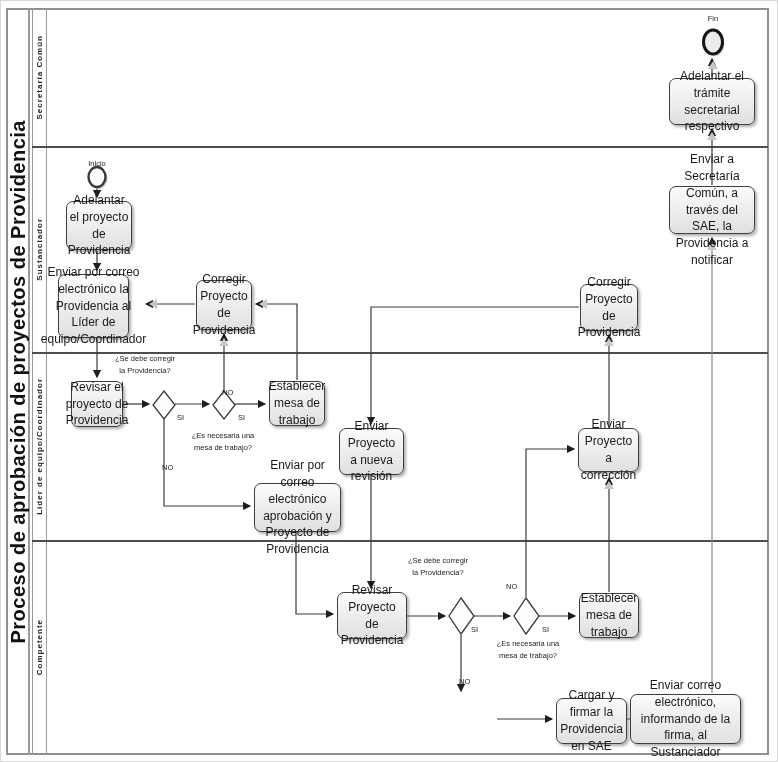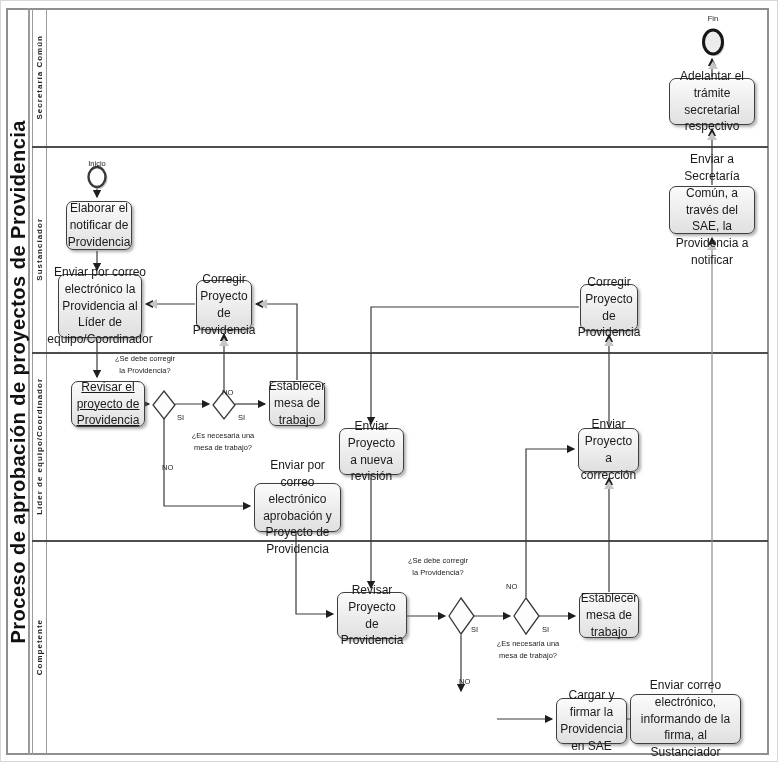--- a/index.html
+++ b/index.html
@@ -120,27 +120,27 @@
       <ellipse cx="714" cy="43" rx="9.5" ry="12" fill="#cfcfcf" stroke="none"></ellipse>
       <ellipse cx="712" cy="41" rx="9.5" ry="12" fill="#ececec" stroke="#161616" stroke-width="3"></ellipse>
     </g>
   </svg>
 
   <div class="abs flow-label" style="left:78px; top:146px; width:36px;margin-top:11px;">Inicio</div>
   <div class="abs flow-label" style="left:694px; top:12px; width:36px;">Fin</div>
 
   <div class="abs task" style="left:668px; top:77px; width:86px; height:47px;">Adelantar el trámite secretarial respectivo</div>
 
-  <div class="abs task" style="left:65px; top:200px; width:66px; height:49px;">Elaborar el notificar de Providencia</div>
-  <div class="abs task" style="left:57px; top:273px; width:84px; height:64px;">Enviar por correo electrónico la Providencia al Líder de equipo/Coordinador</div>
+  <div class="abs task" style="left:65px; top:200px; width:66px; height:49px;">Adelantar el proyecto de Providencia</div>
+  <div class="abs task" style="left:57px; top:273px; width:71px; height:64px;">Enviar por correo electrónico la Providencia al Líder de equipo/Coordinador</div>
   <div class="abs task" style="left:195px; top:279px; width:56px; height:50px;">Corregir Proyecto de Providencia</div>
   <div class="abs task" style="left:579px; top:283px; width:58px; height:47px;">Corregir Proyecto de Providencia</div>
   <div class="abs task" style="left:668px; top:185px; width:86px; height:48px;">Enviar a Secretaría Común, a través del SAE, la Providencia a notificar</div>
 
-  <div class="abs task" style="left:70px; top:380px; width:74px; height:46px;text-decoration:underline;">Revisar el proyecto de Providencia</div>
+  <div class="abs task" style="left:70px; top:380px; width:52px; height:46px;">Revisar el proyecto de Providencia</div>
   <div class="abs task" style="left:268px; top:380px; width:56px; height:45px;">Establecer mesa de trabajo</div>
   <div class="abs task" style="left:253px; top:482px; width:87px; height:49px;">Enviar por correo electrónico aprobación y Proyecto de Providencia</div>
   <div class="abs task" style="left:338px; top:427px; width:65px; height:47px;">Enviar Proyecto a nueva revisión</div>
   <div class="abs task" style="left:577px; top:427px; width:61px; height:44px;">Enviar Proyecto a corrección</div>
 
   <div class="abs task" style="left:336px; top:591px; width:70px; height:47px;">Revisar Proyecto de Providencia</div>
   <div class="abs task" style="left:578px; top:592px; width:60px; height:45px;">Establecer mesa de trabajo</div>
   <div class="abs task" style="left:555px; top:697px; width:71px; height:46px;">Cargar y firmar la Providencia en SAE</div>
   <div class="abs task" style="left:629px; top:693px; width:111px; height:50px;">Enviar correo electrónico, informando de la firma, al Sustanciador</div>
 

